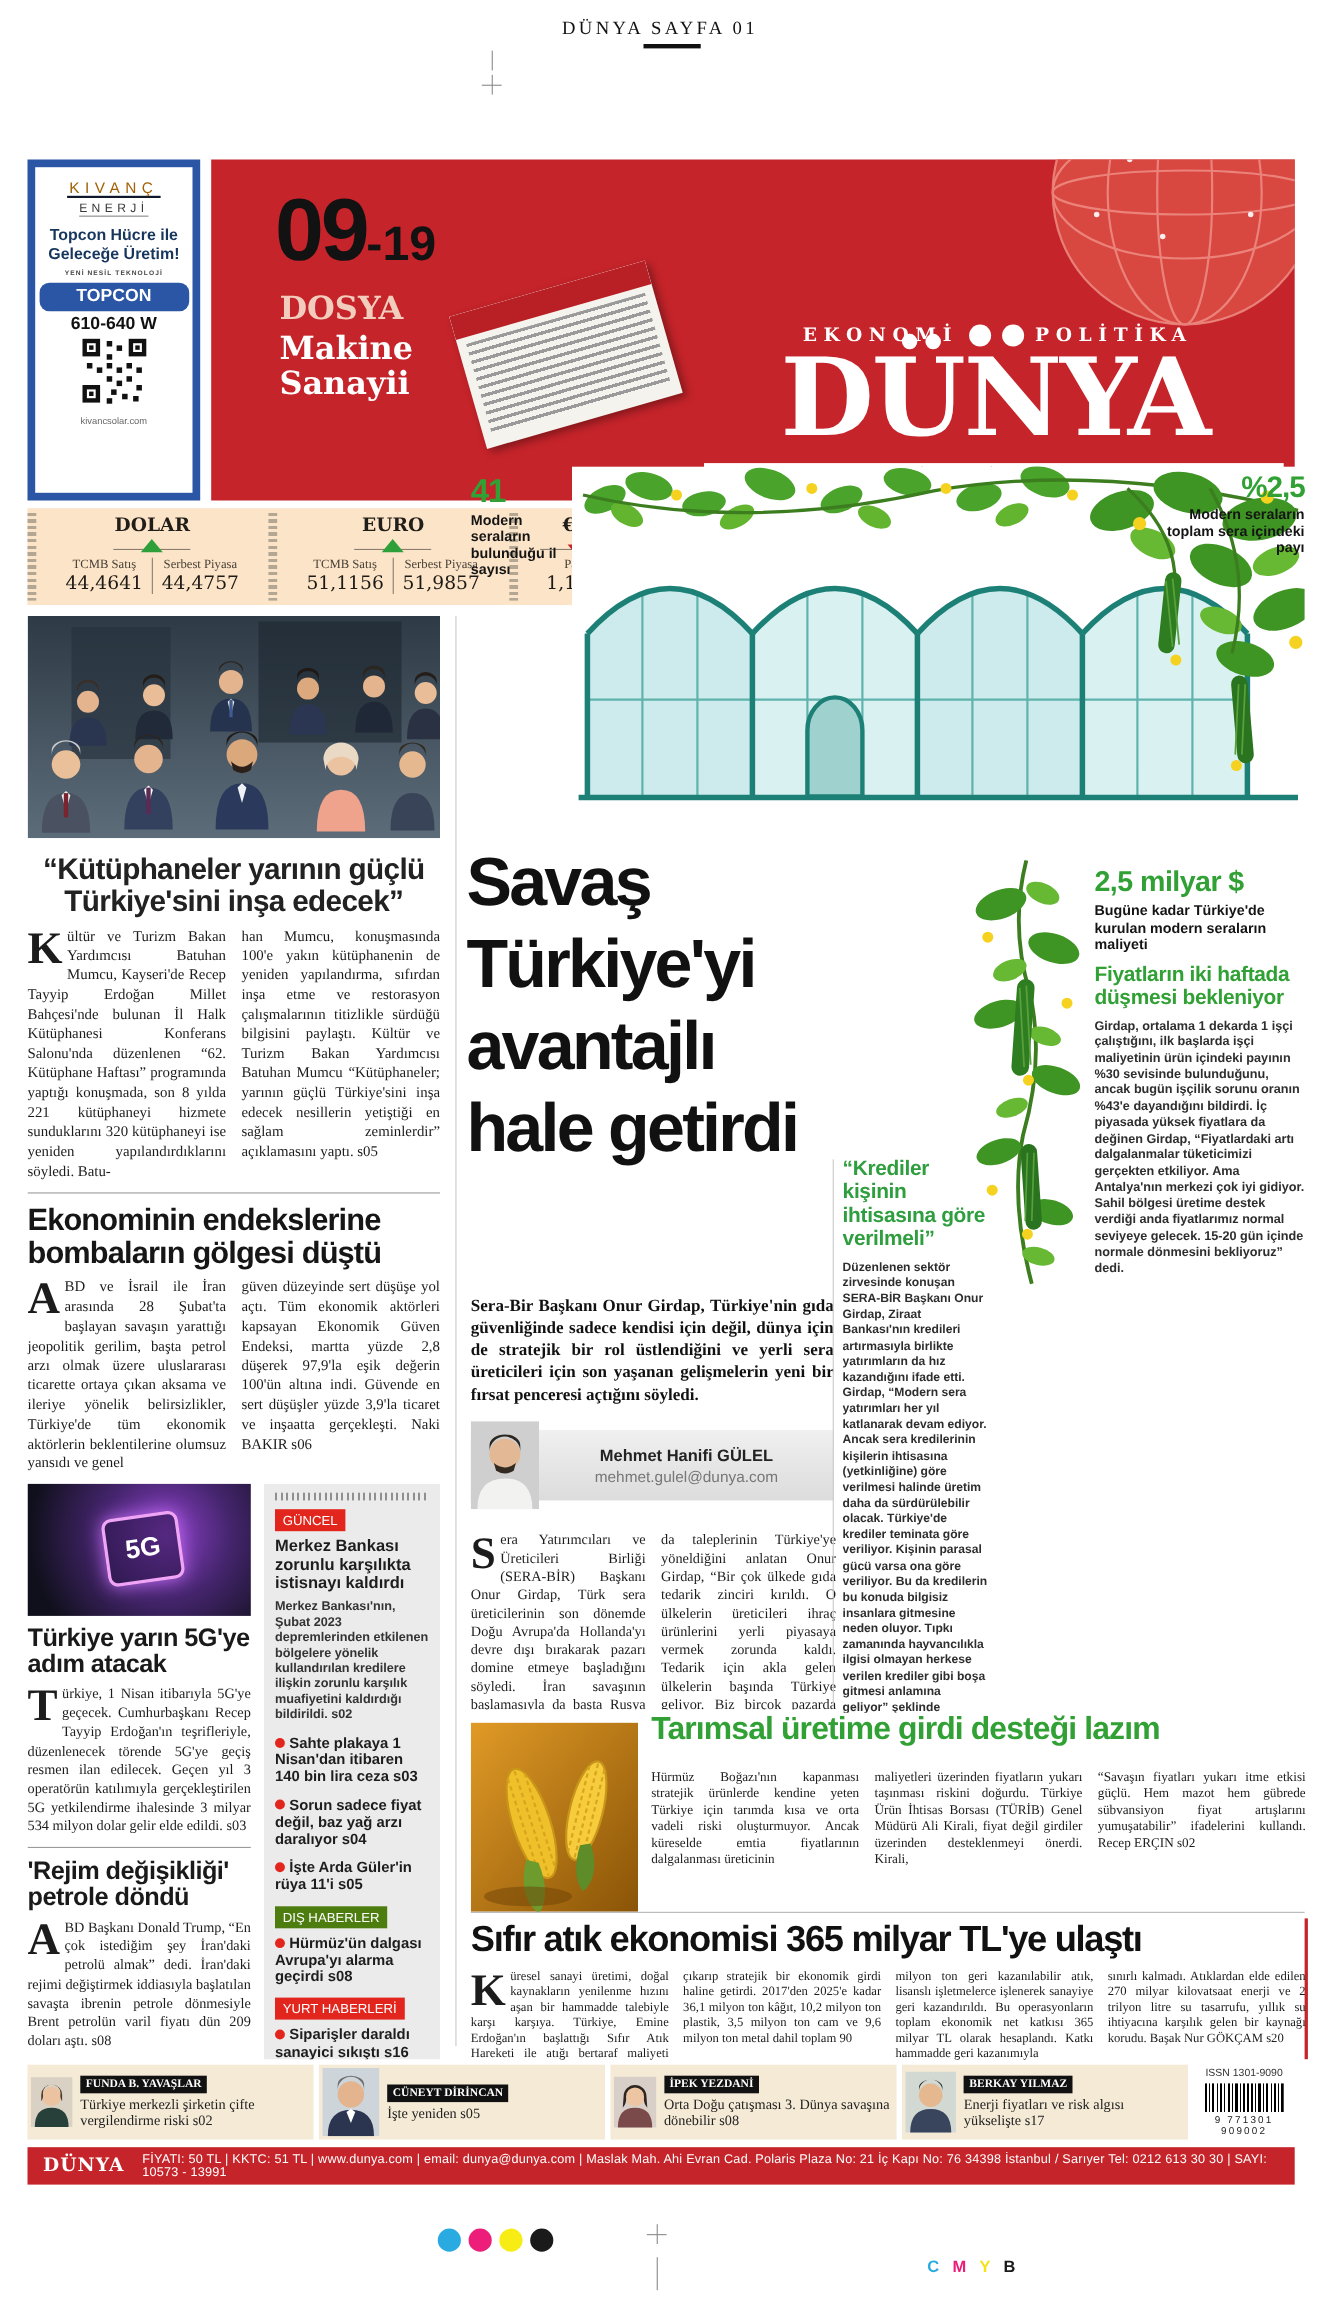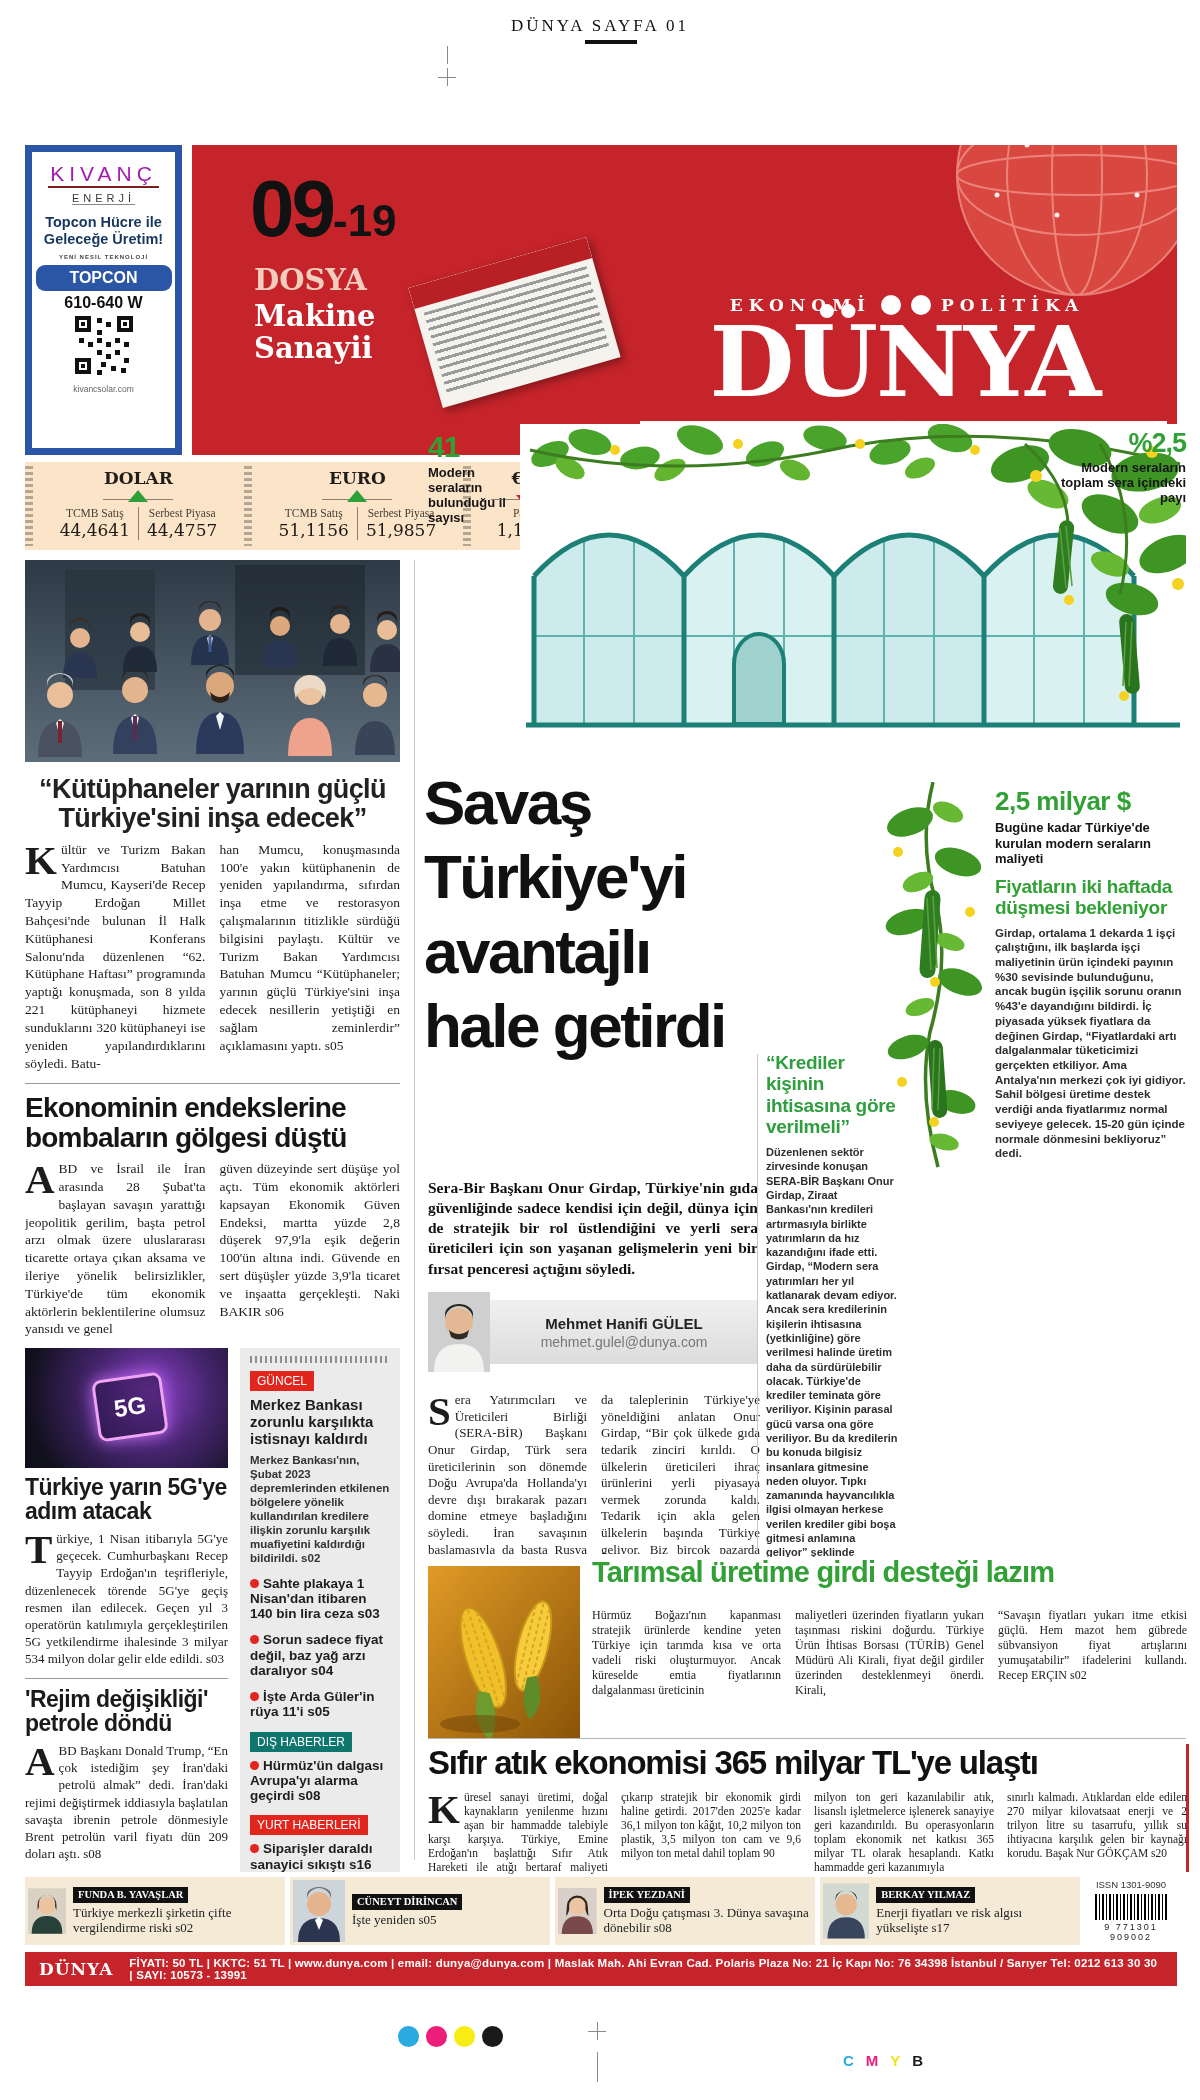--- a/index.html
+++ b/index.html
@@ -13,21 +13,21 @@
   .top-underline{position:absolute;top:40px;left:585px;width:52px;height:4px;background:#111;}
   .mark{position:absolute;background:#8a8a8a;}
   .cross{position:absolute;width:18px;height:18px;}
   .cross:before,.cross:after{content:"";position:absolute;background:#8a8a8a;}
   .cross:before{left:50%;top:0;width:1px;height:100%;}
   .cross:after{top:50%;left:0;height:1px;width:100%;}
 
   
   .ad{position:absolute;left:25px;top:145px;width:157px;height:310px;border:7px solid #2b55a5;
       background:#fff;box-sizing:border-box;text-align:center;padding-top:10px;}
-  .ad-brand{font-size:21px;letter-spacing:5px;color:#a21caf;border-bottom:2px solid #7f1d1d;display:inline-block;padding:0 2px;}
+  .ad-brand{font-size:14px;letter-spacing:5px;color:#a16207;border-bottom:2px solid #0f172a;display:inline-block;padding:0 2px;}
   .ad-sub{font-size:11px;letter-spacing:4px;color:#3a3a3a;border-bottom:1px solid #888;display:inline-block;margin-top:2px;}
   .ad-head{margin-top:8px;font-size:14.5px;font-weight:bold;color:#17365d;line-height:1.15;}
   .ad-tag{margin-top:7px;font-size:6px;font-weight:bold;letter-spacing:1px;color:#444;}
   .ad-btn{margin:5px auto 0;width:104px;background:#2b55a5;color:#fff;font-weight:bold;font-size:16px;
           border-radius:9px;padding:4px 16px;}
   .ad-watt{margin-top:3px;font-size:16px;font-weight:bold;color:#111;}
   .ad-site{margin-top:4px;font-size:8.5px;color:#666;}
 
   
   .masthead{position:absolute;left:192px;top:145px;width:985px;height:310px;background:#c5242a;overflow:hidden;}
@@ -92,21 +92,21 @@
      border-radius:9px;box-shadow:0 0 16px #c06cf0;display:flex;align-items:center;justify-content:center;
      color:#fff;font-weight:800;font-size:24px;background:rgba(40,20,70,.55);transform:rotate(-8deg);}
   .h3{margin-top:8px;font-size:23px;font-weight:800;letter-spacing:-0.5px;line-height:1.04;color:#1a1a1a;}
   .subcol .body-serif{font-size:13px;margin-top:6px;}
 
   
   .guncel{width:160px;background:#ebebeb;padding:8px 10px 10px;box-sizing:border-box;}
   .hatch{height:7px;background:repeating-linear-gradient(90deg,#8f8f8f 0 2px,transparent 2px 5px);margin:0 0 8px;}
   .chip{display:inline-block;color:#fff;font-weight:normal;font-size:12px;padding:3px 7px;}
   .chip.red{background:#e3261d;}
-  .chip.blue{background:#0f766e;}
+  .chip.blue{background:#4d7c0f;}
   .g-title{margin-top:6px;font-size:15px;font-weight:800;line-height:1.12;color:#1d1d1d;}
   .g-body{margin-top:5px;font-size:11.5px;font-weight:bold;line-height:1.22;color:#333;}
   .g-bullet{margin-top:11px;font-size:13.5px;font-weight:800;line-height:1.13;color:#1d1d1d;}
   .dot{display:inline-block;width:9px;height:9px;border-radius:50%;background:#e3261d;margin-right:4px;}
   .g-sec{margin-top:12px;}
 
   
   .vrule{position:absolute;background:#c9c9c9;width:1px;}
   .hrule{position:absolute;background:#b5b5b5;height:1px;}
   .redrule{position:absolute;background:#c5242a;width:3px;}
@@ -165,21 +165,21 @@
   .issn{width:92px;flex:none;background:#fff;text-align:center;padding-top:2px;}
   .issn .it{font-size:9.5px;color:#333;}
   .barcode{margin:4px auto 0;width:72px;height:26px;
      background:repeating-linear-gradient(90deg,#000 0 2px,#fff 2px 4px,#000 4px 5px,#fff 5px 7px);}
   .bnum{font-size:9px;letter-spacing:2px;color:#222;margin-top:2px;}
 
   
   .footer{position:absolute;left:25px;top:1952px;width:1152px;height:34px;background:#c5242a;color:#fff;
           display:flex;align-items:center;padding:0 14px;box-sizing:border-box;gap:16px;}
   .f-brand{font-family:"DejaVu Serif",serif;font-weight:800;font-size:17px;letter-spacing:1px;}
-  .f-info{font-size:11.5px;font-weight:bold;letter-spacing:.2px;}
+  .f-info{font-size:11.5px;font-weight:normal;letter-spacing:.2px;}
 
   
   .cmyk{position:absolute;left:398px;top:2026px;display:flex;gap:7px;}
   .cmyk span{width:21px;height:21px;border-radius:50%;display:inline-block;}
   .cmyb-letters{position:absolute;left:843px;top:2052px;font-weight:bold;font-size:15px;letter-spacing:12px;}
   .cmyb-letters b:nth-child(1){color:#29abe2;} .cmyb-letters b:nth-child(2){color:#ec1e79;}
   .cmyb-letters b:nth-child(3){color:#f2e419;} .cmyb-letters b:nth-child(4){color:#1a1a1a;}
 </style>
 </head>
 <body>

